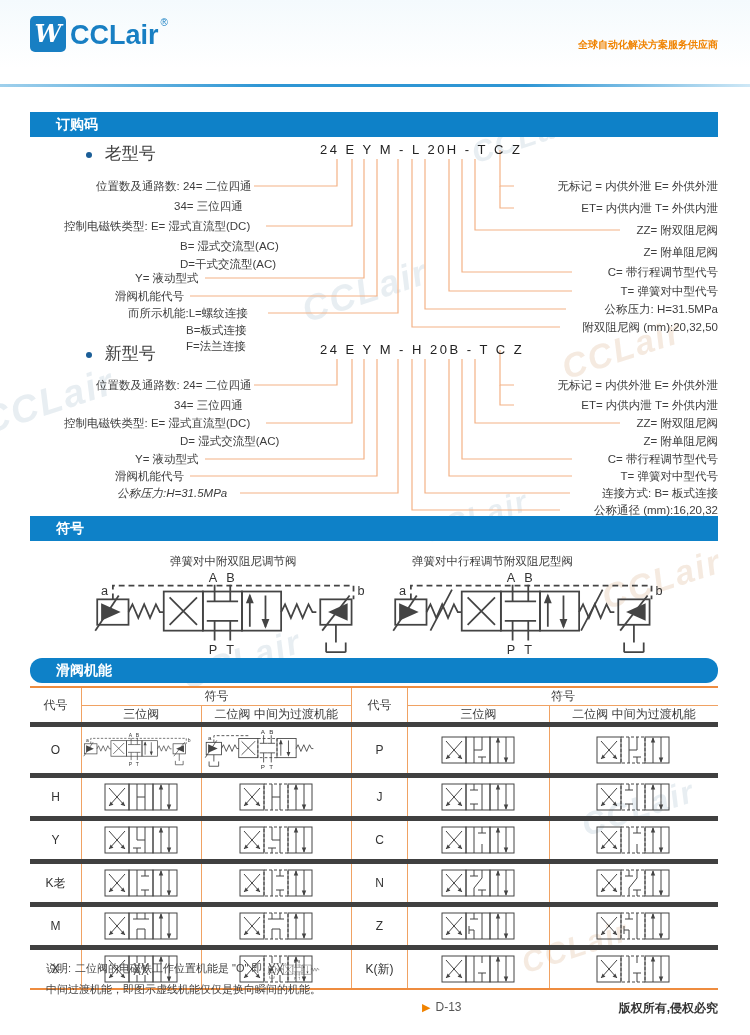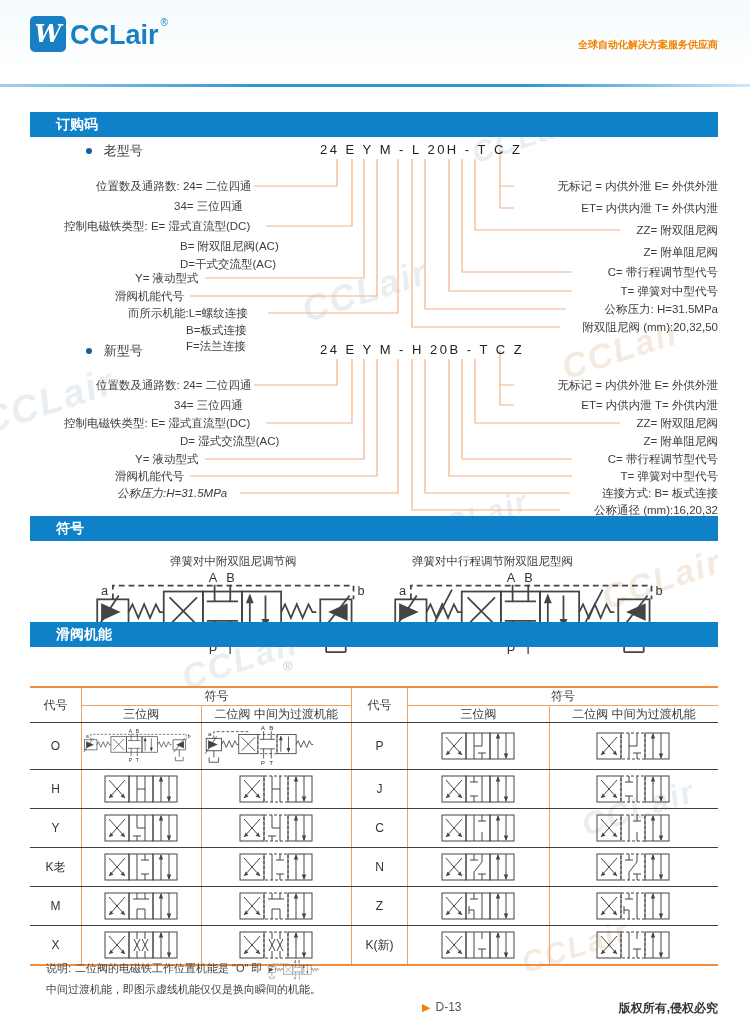--- a/index.html
+++ b/index.html
@@ -18,32 +18,32 @@
   .logo-reg{color:#187fc3;font-size:10px;margin-left:2px;line-height:14px;}
   .tagline{position:absolute;right:32px;top:38px;color:#f08300;font-weight:bold;font-size:10px;}
   
   .bar{position:absolute;left:30px;width:688px;height:25px;background:#0e81c8;color:#ffffff;
        font-weight:bold;font-size:14px;line-height:25px;padding-left:26px;box-sizing:border-box;}
   
   .ordering{position:absolute;left:0;top:138px;width:750px;height:378px;}
   .lbl{position:absolute;font-size:11.5px;white-space:nowrap;color:#3d3d3d;}
   .lbl.r{right:32px;text-align:right;}
   .code{position:absolute;font-size:13px;letter-spacing:2.5px;color:#222;}
-  .bullet-row{position:absolute;font-size:13px;color:#3d3d3d;}
+  .bullet-row{position:absolute;font-size:17px;color:#3d3d3d;}
   .bullet-dot{display:inline-block;width:6px;height:6px;border-radius:50%;background:#1b5e97;
        margin-right:8px;vertical-align:1px;}
   .conn{position:absolute;left:0;top:0;}
   
   .symarea{position:absolute;left:0;top:548px;width:750px;height:108px;}
   .symtitle{position:absolute;font-size:11.5px;color:#3d3d3d;white-space:nowrap;}
   .bigsym{position:absolute;}
   
   .tbl{position:absolute;left:30px;top:686px;width:688px;border-top:2px solid #ee8c3f;
        border-bottom:2px solid #ee8c3f;font-size:12px;}
-  .trow{display:flex;border-bottom:1px solid #404040;}
+  .trow{display:flex;border-bottom:5px solid #404040;}
   .trow:last-child{border-bottom:none;}
   .tc{display:flex;align-items:center;justify-content:center;box-sizing:border-box;
       border-right:1px solid #f0a263;overflow:hidden;}
   .tc:last-child{border-right:none;}
   .thead2{display:flex;flex-direction:column;}
   .thead2 .top{height:17px;display:flex;align-items:center;justify-content:center;border-bottom:1px solid #f0a263;}
   .thead2 .bot{display:flex;height:17px;}
   .thead2 .bot div{display:flex;align-items:center;justify-content:center;box-sizing:border-box;}
   .codecell{font-size:12px;color:#333;}
   
@@ -129,21 +129,21 @@
 
     <div class="bullet-row" style="left:86px;top:4px;position:absolute;">
       <span class="bullet-dot"></span>
       <span>老型号</span>
     </div>
     <div class="code" style="left:320px;top:4px;">24 E Y M - L 20H - T C Z</div>
 
     <span class="lbl" style="left:96px;top:41px;">位置数及通路数: 24= 二位四通</span>
     <span class="lbl" style="left:174px;top:61px;">34= 三位四通</span>
     <span class="lbl" style="left:64px;top:81px;">控制电磁铁类型: E= 湿式直流型(DC)</span>
-    <span class="lbl" style="left:180px;top:101px;">B= 附双阻尼阀(AC)</span>
+    <span class="lbl" style="left:180px;top:101px;">B= 湿式交流型(AC)</span>
     <span class="lbl" style="left:180px;top:119px;">D=干式交流型(AC)</span>
     <span class="lbl" style="left:135px;top:133px;">Y= 液动型式</span>
     <span class="lbl" style="left:115px;top:151px;">滑阀机能代号</span>
     <span class="lbl" style="left:128px;top:168px;">而所示机能:L=螺纹连接</span>
     <span class="lbl" style="left:186px;top:185px;">B=板式连接</span>
     <span class="lbl" style="left:186px;top:201px;">F=法兰连接</span>
 
     <span class="lbl r" style="top:41px;">无标记 = 内供外泄   E= 外供外泄</span>
     <span class="lbl r" style="top:63px;">ET=  内供内泄   T= 外供内泄</span>
     <span class="lbl r" style="top:85px;">ZZ= 附双阻尼阀</span>
@@ -236,21 +236,21 @@
           <polygon points="88,30 86,25 90,25" fill="#444"></polygon>
           <text x="59" y="6" font-size="6.5" fill="#333" stroke="none" font-family="Liberation Sans,sans-serif">A</text>
           <text x="68" y="6" font-size="6.5" fill="#333" stroke="none" font-family="Liberation Sans,sans-serif">B</text>
           <text x="59" y="43" font-size="6.5" fill="#333" stroke="none" font-family="Liberation Sans,sans-serif">P</text>
           <text x="68" y="43" font-size="6.5" fill="#333" stroke="none" font-family="Liberation Sans,sans-serif">T</text>
           <text x="4" y="13" font-size="6.5" fill="#333" stroke="none" font-family="Liberation Sans,sans-serif">a</text>
           <text x="135" y="13" font-size="6.5" fill="#333" stroke="none" font-family="Liberation Sans,sans-serif">b</text>
         </svg></div>
   </div>
 
-  <div class="bar" style="top:622px;">滑阀机能</div>
+  <div class="bar" style="top:658px;border-radius:12px;">滑阀机能</div>
 
   <div class="tbl">
 
     <div class="trow" style="height:34px;">
       <div class="tc" style="width:52px;">代号</div>
       <div class="tc thead2" style="width:270px;padding:0;align-items:stretch;justify-content:flex-start;">
         <div class="top">符号</div>
         <div class="bot">
           <div style="width:120px;border-right:1px solid #f0a263;">三位阀</div>
           <div style="width:150px;">二位阀 中间为过渡机能</div>

